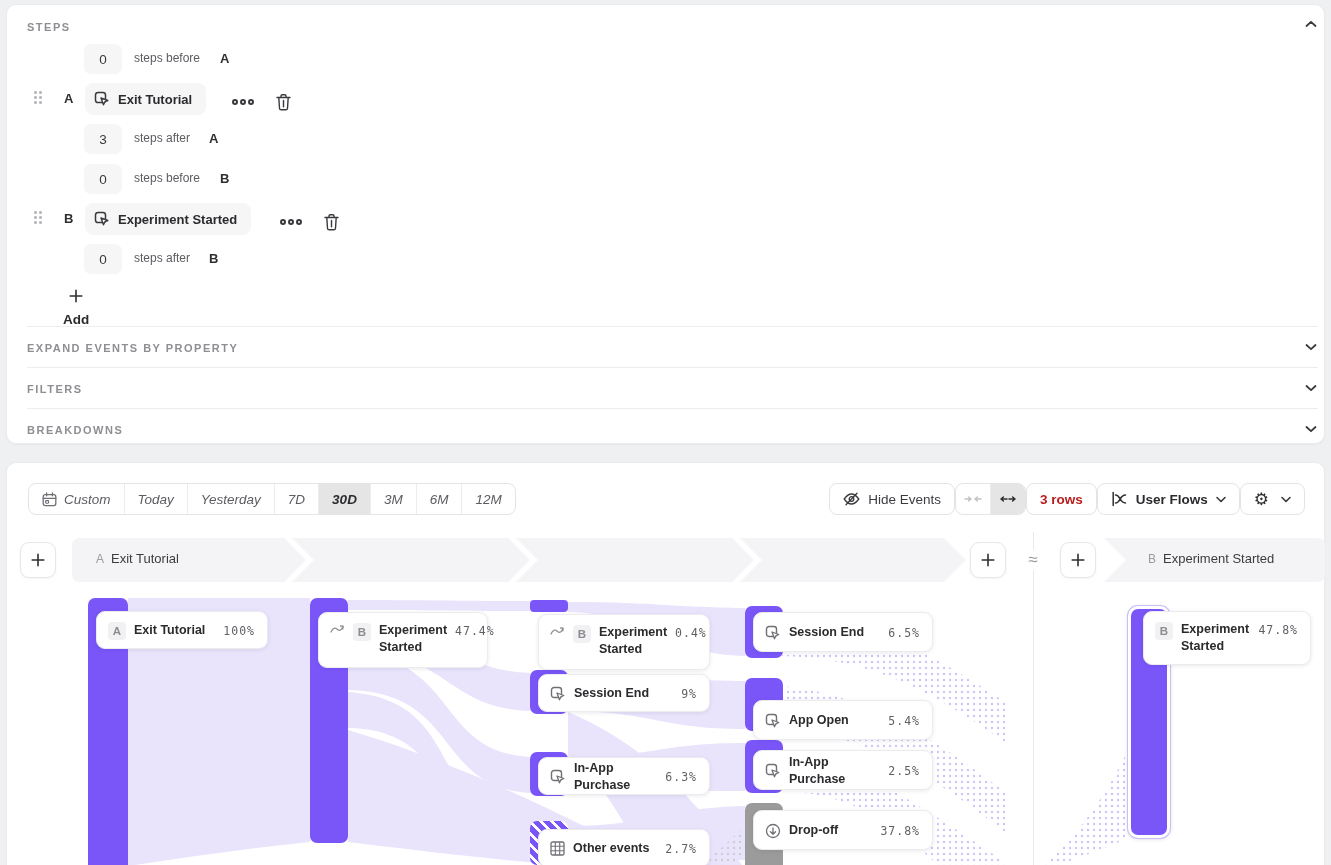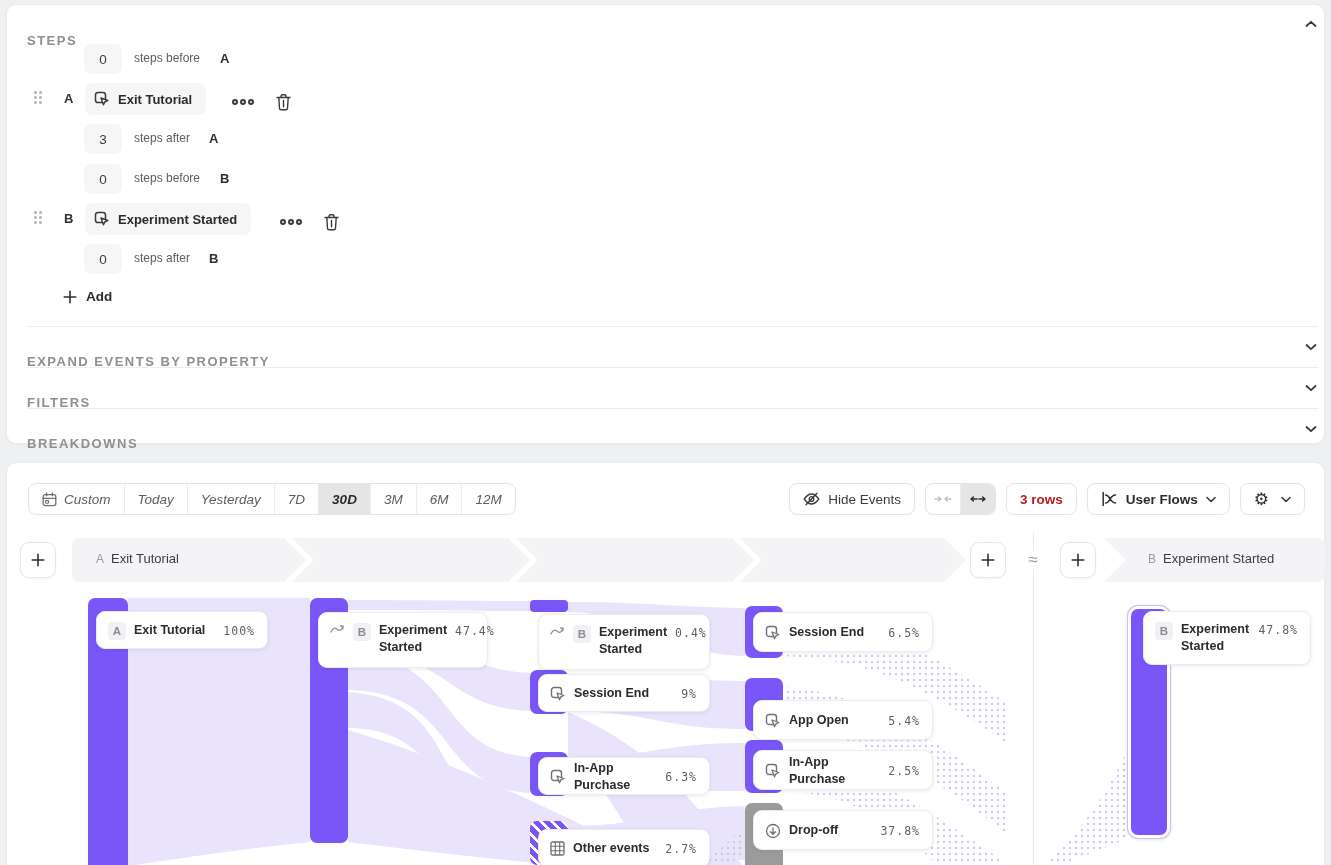--- a/index.html
+++ b/index.html
@@ -4,39 +4,39 @@
 <style>
   * { margin:0; padding:0; box-sizing:border-box; }
   html,body { width:1331px; height:865px; overflow:hidden; }
   body { position:relative; font-family:"Liberation Sans", sans-serif; background:#eef0f2; color:#2f2f2f; }
 
   .panel { position:absolute; background:#fff; border:1px solid #ebebee; border-radius:10px; }
   #top-panel { left:6px; top:4px; width:1319px; height:440px; box-shadow:0 1px 2px rgba(30,30,60,.04); }
   #bottom-panel { left:6px; top:462px; width:1319px; height:420px; box-shadow:0 1px 2px rgba(30,30,60,.04); }
 
   .abs { position:absolute; }
-  .sec-title { font-size:13px; font-weight:bold; letter-spacing:1.5px; color:#8e8e93;margin-top:12px; }
+  .sec-title { font-size:11px; font-weight:bold; letter-spacing:1.5px; color:#8e8e93; }
 
   
   .numbox { width:38px; height:30px; background:#f6f6f7; border-radius:7px; display:flex; align-items:center; justify-content:center; font-size:13.5px; color:#3a3a3a; }
   .steplabel { font-size:12px; color:#5c5c61; }
   .refletter { font-size:13px; font-weight:bold; color:#2f2f2f; }
   .chip { height:32px; background:#f6f6f7; border-radius:8px; display:inline-flex; align-items:center; gap:8px; padding:0 14px 0 9px; font-size:13px; font-weight:bold; color:#2b2b2e; cursor:pointer; }
   .draghandle { display:grid; grid-template-columns:3px 3px; grid-auto-rows:3px; gap:2px; }
   .draghandle i { width:2.6px; height:2.6px; border-radius:50%; background:#b9b9bd; }
   .iconbtn { display:inline-flex; align-items:center; justify-content:center; cursor:pointer; background:none; border:none; }
   .divider-h { position:absolute; left:20px; width:1291px; height:1px; background:#ededf0; }
 
   
   .btn { display:inline-flex; align-items:center; gap:8px; height:32px; padding:0 13px; background:#fff; border:1px solid #e4e4e8; border-radius:8px; font-size:13.5px; color:#3c3c40; cursor:pointer; }
   .seg { display:inline-flex; height:32px; border:1px solid #e4e4e8; border-radius:8px; background:#fff; overflow:hidden; }
   .seg .segitem { display:inline-flex; align-items:center; gap:7px; padding:0 13px; font-size:13.5px; color:#5c5c61; border-left:1px solid #ececef; cursor:pointer; white-space:nowrap; }
   .seg .segitem:first-child { border-left:none; }
   .seg .segitem.sel { background:#e5e5e5; color:#2b2b2e; font-weight:bold; }
-  .toolbar-right { position:absolute; right:26px; top:483px; display:flex; gap:10px; align-items:flex-end; }
+  .toolbar-right { position:absolute; right:26px; top:483px; display:flex; align-items:flex-end; }
 
   
   .plusbtn { position:absolute; width:36px; height:36px; background:#fff; border:1px solid #e7e7ea; border-radius:9px; display:flex; align-items:center; justify-content:center; box-shadow:0 1px 2px rgba(30,30,60,.05); cursor:pointer; }
   .bandlabel { position:absolute; display:flex; align-items:center; gap:7px; font-size:13px; z-index:3; }
   .bandlabel .ltr { color:#9a9aa0; font-size:12px; }
   .bandlabel .txt { color:#3c3c40; font-weight:500; }
   .approx { position:absolute; z-index:3; background:#fff; color:#9a9aa0; font-size:17px; width:24px; text-align:center; }
   .vdivider { position:absolute; left:1033px; top:532px; width:1px; height:333px; background:#e9e9ec; z-index:1; }
 
   .bar { position:absolute; width:38px; background:#7a56f9; z-index:2; border-radius:7px; cursor:pointer; }
@@ -136,21 +136,21 @@
   <span class="abs iconbtn" style="left:316px; top:208px;">
     <svg class="icon" width="17" height="19" viewBox="0 0 17 19">
         <path d="M2,4.5 H15 M6,4.5 V3 Q6,1.7 7.3,1.7 H9.7 Q11,1.7 11,3 V4.5 M3.8,4.5 L4.5,15.2 Q4.6,16.8 6.2,16.8 H10.8 Q12.4,16.8 12.5,15.2 L13.2,4.5 M8.5,7.5 V13.8" fill="none" stroke="#3a3a3e" stroke-width="1.4" stroke-linecap="round" stroke-linejoin="round"></path>
       </svg>
   </span>
 
   <div class="abs numbox" style="left:77px; top:239px;">0</div>
   <span class="abs steplabel" style="left:127px; top:246px;">steps after</span>
   <span class="abs refletter" style="left:202px; top:246px;">B</span>
 
-  <div class="abs" style="left:56px; top:284px; display:flex; align-items:center; gap:9px; cursor:pointer;">
+  <div class="abs" style="left:56px; top:284px; display:flex; align-items:center; gap:9px; cursor:pointer;flex-direction:column;">
     <svg class="icon" width="14" height="14" viewBox="0 0 14 14">
         <path d="M7,1.2 V12.8 M1.2,7 H12.8" stroke="#2f2f33" stroke-width="1.6" stroke-linecap="round"></path>
       </svg>
     <span style="font-size:13.5px; font-weight:bold; color:#2b2b2e;">Add</span>
   </div>
 
   <div class="divider-h" style="top:321px;"></div>
   <div class="abs sec-title" style="left:20px; top:337px;text-align:right;">EXPAND EVENTS BY PROPERTY</div>
   <span class="abs iconbtn" style="left:1298px; top:338px;">
     <svg class="icon" width="12" height="8" viewBox="0 0 12 8">

